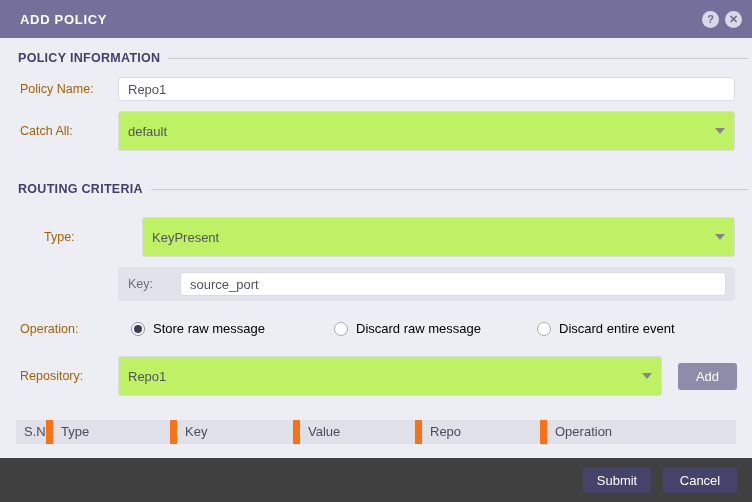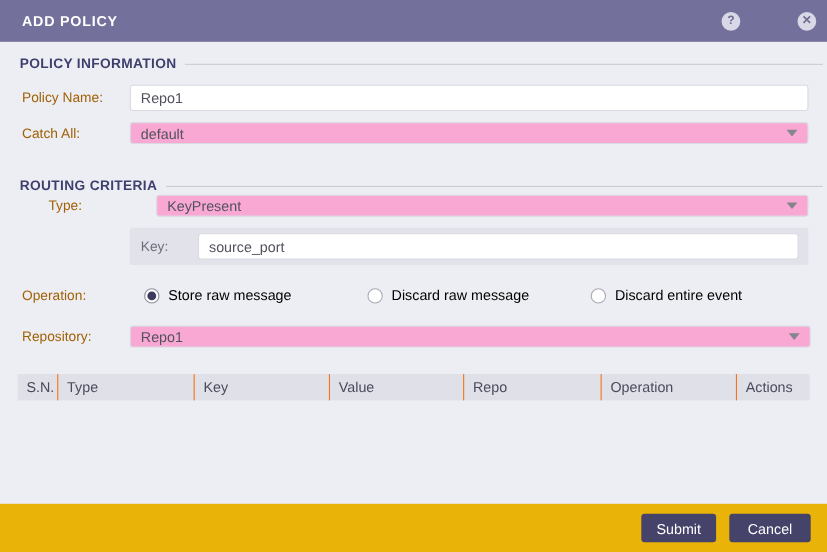--- a/index.html
+++ b/index.html
@@ -9,21 +9,20 @@
     position: relative;
     background: #EDEEF3;
     font-family: "Liberation Sans", sans-serif;
     overflow: hidden;
   }
   
   .hdr {
     height: 38px; background: #73709B;
     display: flex; align-items: center;
     padding: 0 10px 0 20px;
-    gap: 46px;
   }
   .hdr-title {
     flex: 1; color: #FFFFFF; font-size: 13px; font-weight: bold;
     letter-spacing: 0.7px;
   }
   .circle-btn {
     width: 17px; height: 17px; border-radius: 50%;
     background: #D9D8E7; color: #6E6B93;
     font-size: 11px; font-weight: bold; line-height: 1;
     display: flex; align-items: center; justify-content: center;
@@ -40,31 +39,31 @@
     font-size: 12.5px; font-weight: bold; color: #3F3F6E;
     letter-spacing: 0.3px; white-space: nowrap;
   }
   .section-line { flex: 1; height: 1px; background: #C9CAD4; margin-left: 8px; }
   
   .form-row {
     display: flex; align-items: center;
     padding-left: 20px; margin-right: 17px;
   }
   .mt11 { margin-top: 11px; } .mt10 { margin-top: 10px; }
-  .mt8 { margin-top: 0; padding-left: 44px; } .mt12 { margin-top: 20px; } .mt20 { margin-top: 20px; }
+  .mt8 { margin-top: 20px; padding-left: 44px; } .mt12 { margin-top: 20px; } .mt20 { margin-top: 20px; }
   .form-label { flex: 0 0 98px; font-size: 12.5px; color: #a16207; }
   .text-input {
     flex: 1; height: 24px; background: #FFFFFF;
     border: 1px solid #D9DAE2; border-radius: 3px;
     font-family: "Liberation Sans", sans-serif;
     font-size: 13px; color: #52525E; padding: 0 9px; outline: none;
     min-width: 0;
   }
   .select {
-    flex: 1; height: 20px; background: #f9a8d4;
+    flex: 1; height: 40px; background: #bef264;
     border: 1px solid #D9DAE2; border-radius: 3px;
     display: flex; align-items: center; justify-content: space-between;
     padding: 0 9px; cursor: pointer; min-width: 0;
   }
   .select-value { font-size: 13px; color: #52525E; }
   .arrow-down {
     width: 0; height: 0;
     border-left: 5px solid transparent; border-right: 5px solid transparent;
     border-top: 6px solid #85858E;
   }
@@ -97,32 +96,32 @@
     background: #8F8CA9; color: #FFFFFF; font-size: 13px;
     border: none; border-radius: 3px; cursor: pointer;
     display: flex; align-items: center; justify-content: center;
     font-family: "Liberation Sans", sans-serif;
   }
   
   .table { margin: 24px 16px 0 16px; }
   .thead { display: flex; background: #E0E1E8; height: 24px; }
   .th {
     font-size: 13px; color: #4A4A5C; line-height: 24px;
-    padding-left: 8px; border-right: 1px solid #f97316;
+    padding-left: 8px; border-right: 7px solid #f97316;
     overflow: hidden; white-space: nowrap;
   }
   .th:last-child { border-right: none; }
   .c-sn { width: 37px; } .c-type { width: 124px; } .c-key { width: 123px; }
   .c-value { width: 122px; } .c-repo { width: 125px; } .c-op { width: 123px; }
   .c-act { width: 66px; }
   .tbody { min-height: 0; }
   
   .ftr {
     position: absolute; left: 0; bottom: 0; width: 100%; height: 44px;
-    background: #eab308;
+    background: #404040;
     display: flex; align-items: center; justify-content: flex-end;
     padding-right: 15px;
   }
   .btn {
     height: 26px; background: #454369; color: #FFFFFF; font-size: 13px;
     border: none; border-radius: 3px; cursor: pointer;
     display: flex; align-items: center; justify-content: center;
     font-family: "Liberation Sans", sans-serif;
   }
   .btn-submit { width: 68px; }
@@ -190,31 +189,31 @@
       <span class="radio-label">Discard entire event</span>
     </div>
   </div>
 
   <div class="form-row mt20" style="margin-right:15px;">
     <span class="form-label">Repository:</span>
     <div class="select">
       <span class="select-value">Repo1</span>
       <span class="arrow-down"></span>
     </div>
+    <button class="add-btn">Add</button>
   </div>
 
   <div class="table">
     <div class="thead">
       <div class="th c-sn">S.N.</div>
       <div class="th c-type">Type</div>
       <div class="th c-key">Key</div>
       <div class="th c-value">Value</div>
       <div class="th c-repo">Repo</div>
       <div class="th c-op">Operation</div>
-      <div class="th c-act">Actions</div>
     </div>
     <div class="tbody"></div>
   </div>
 
   <div class="ftr">
     <button class="btn btn-submit">Submit</button>
     <button class="btn btn-cancel">Cancel</button>
   </div>
 
 </div>

